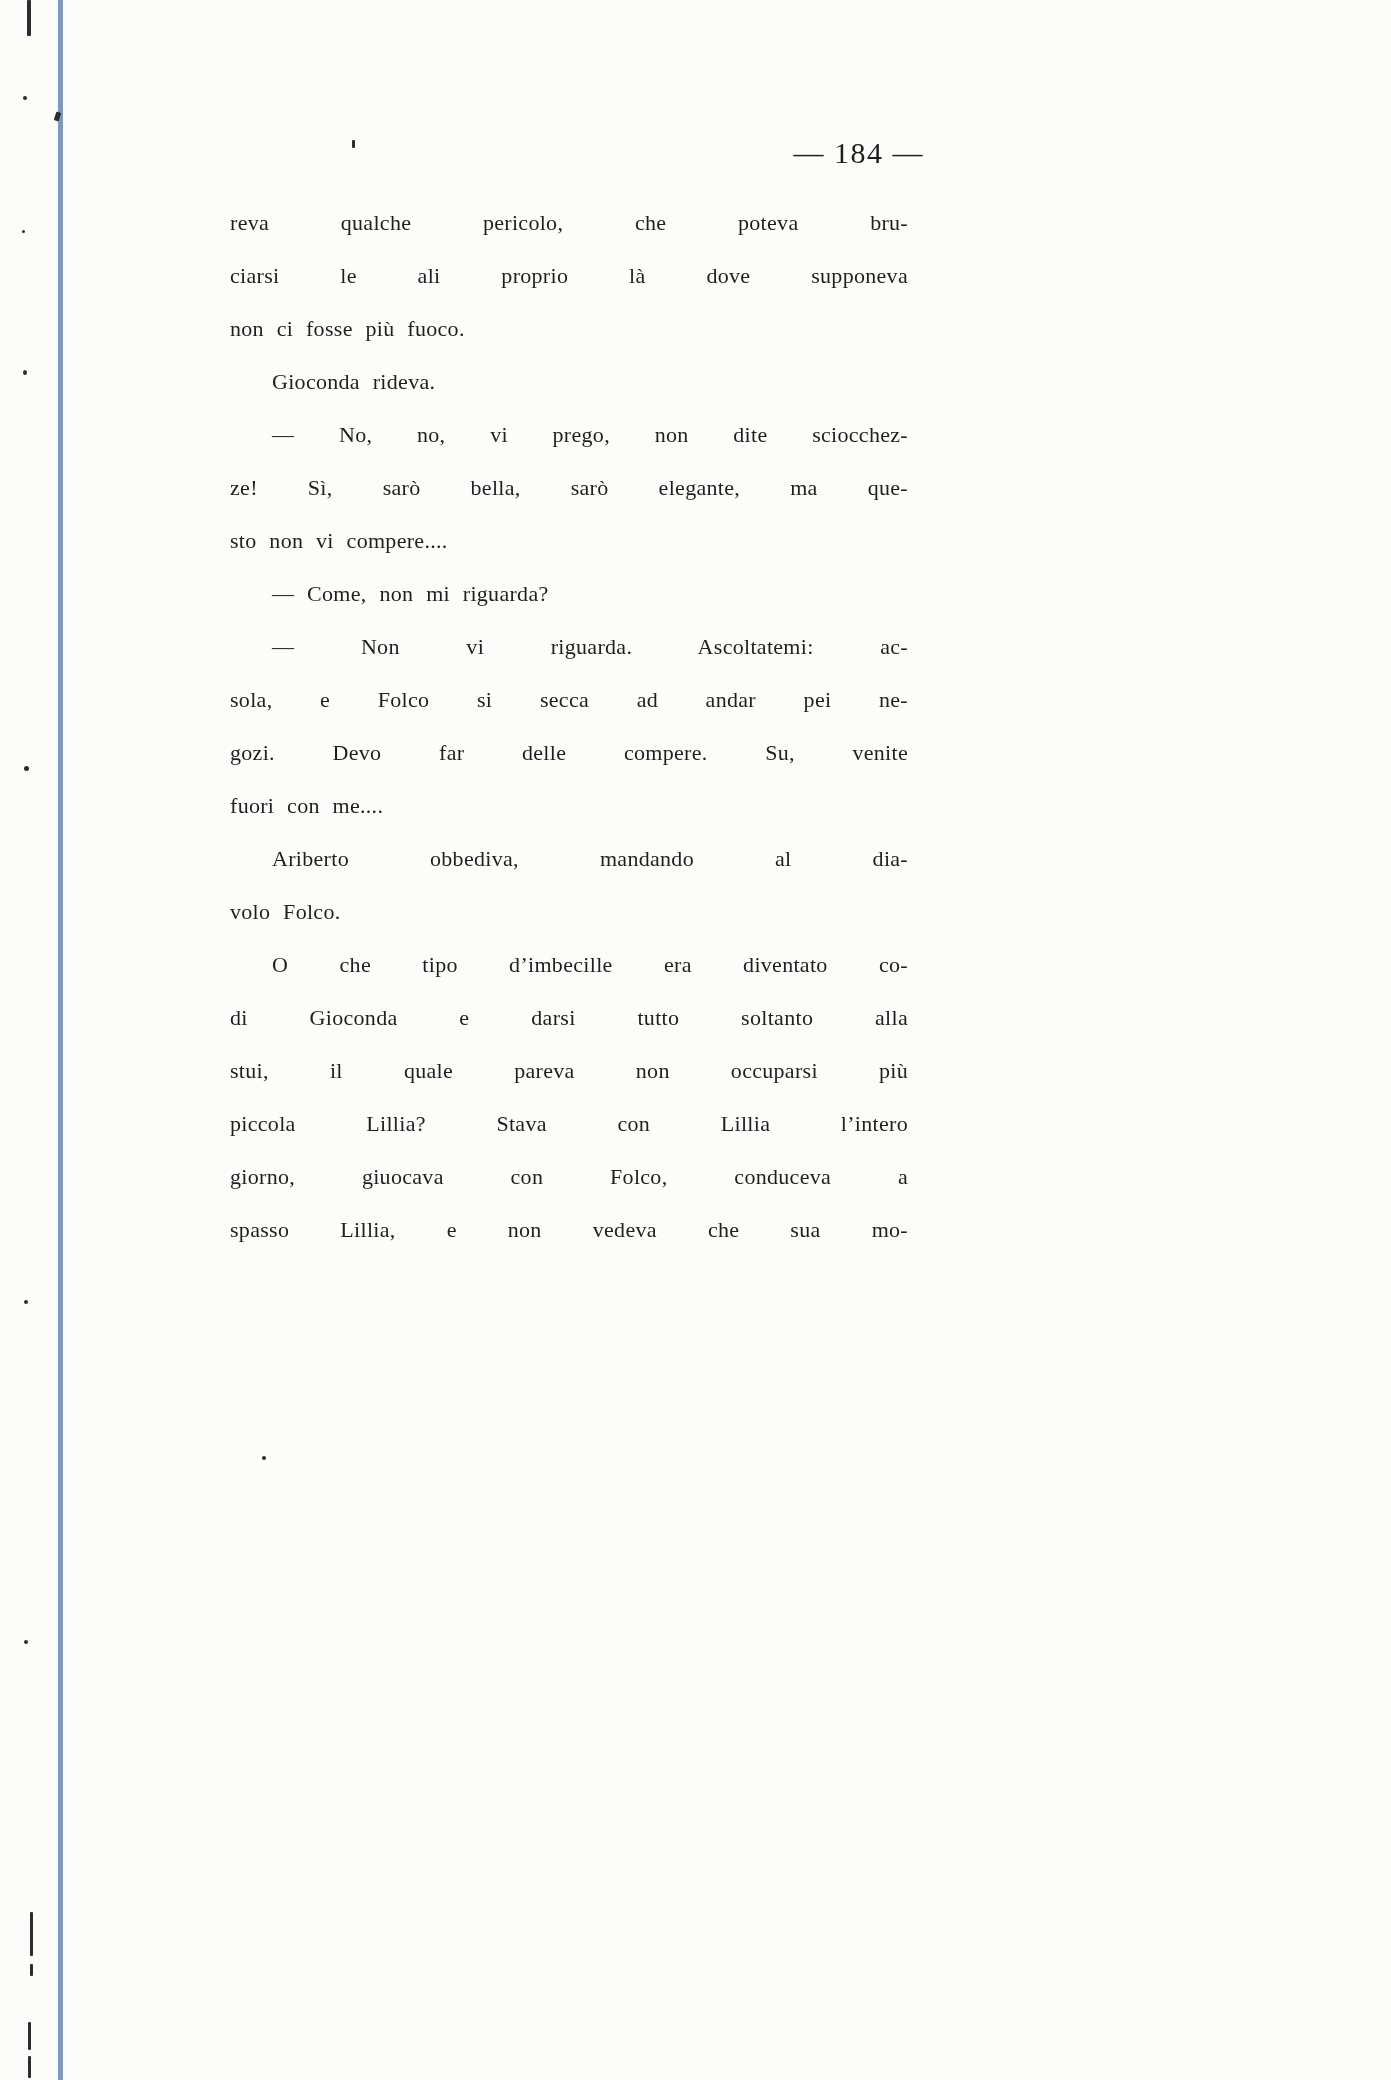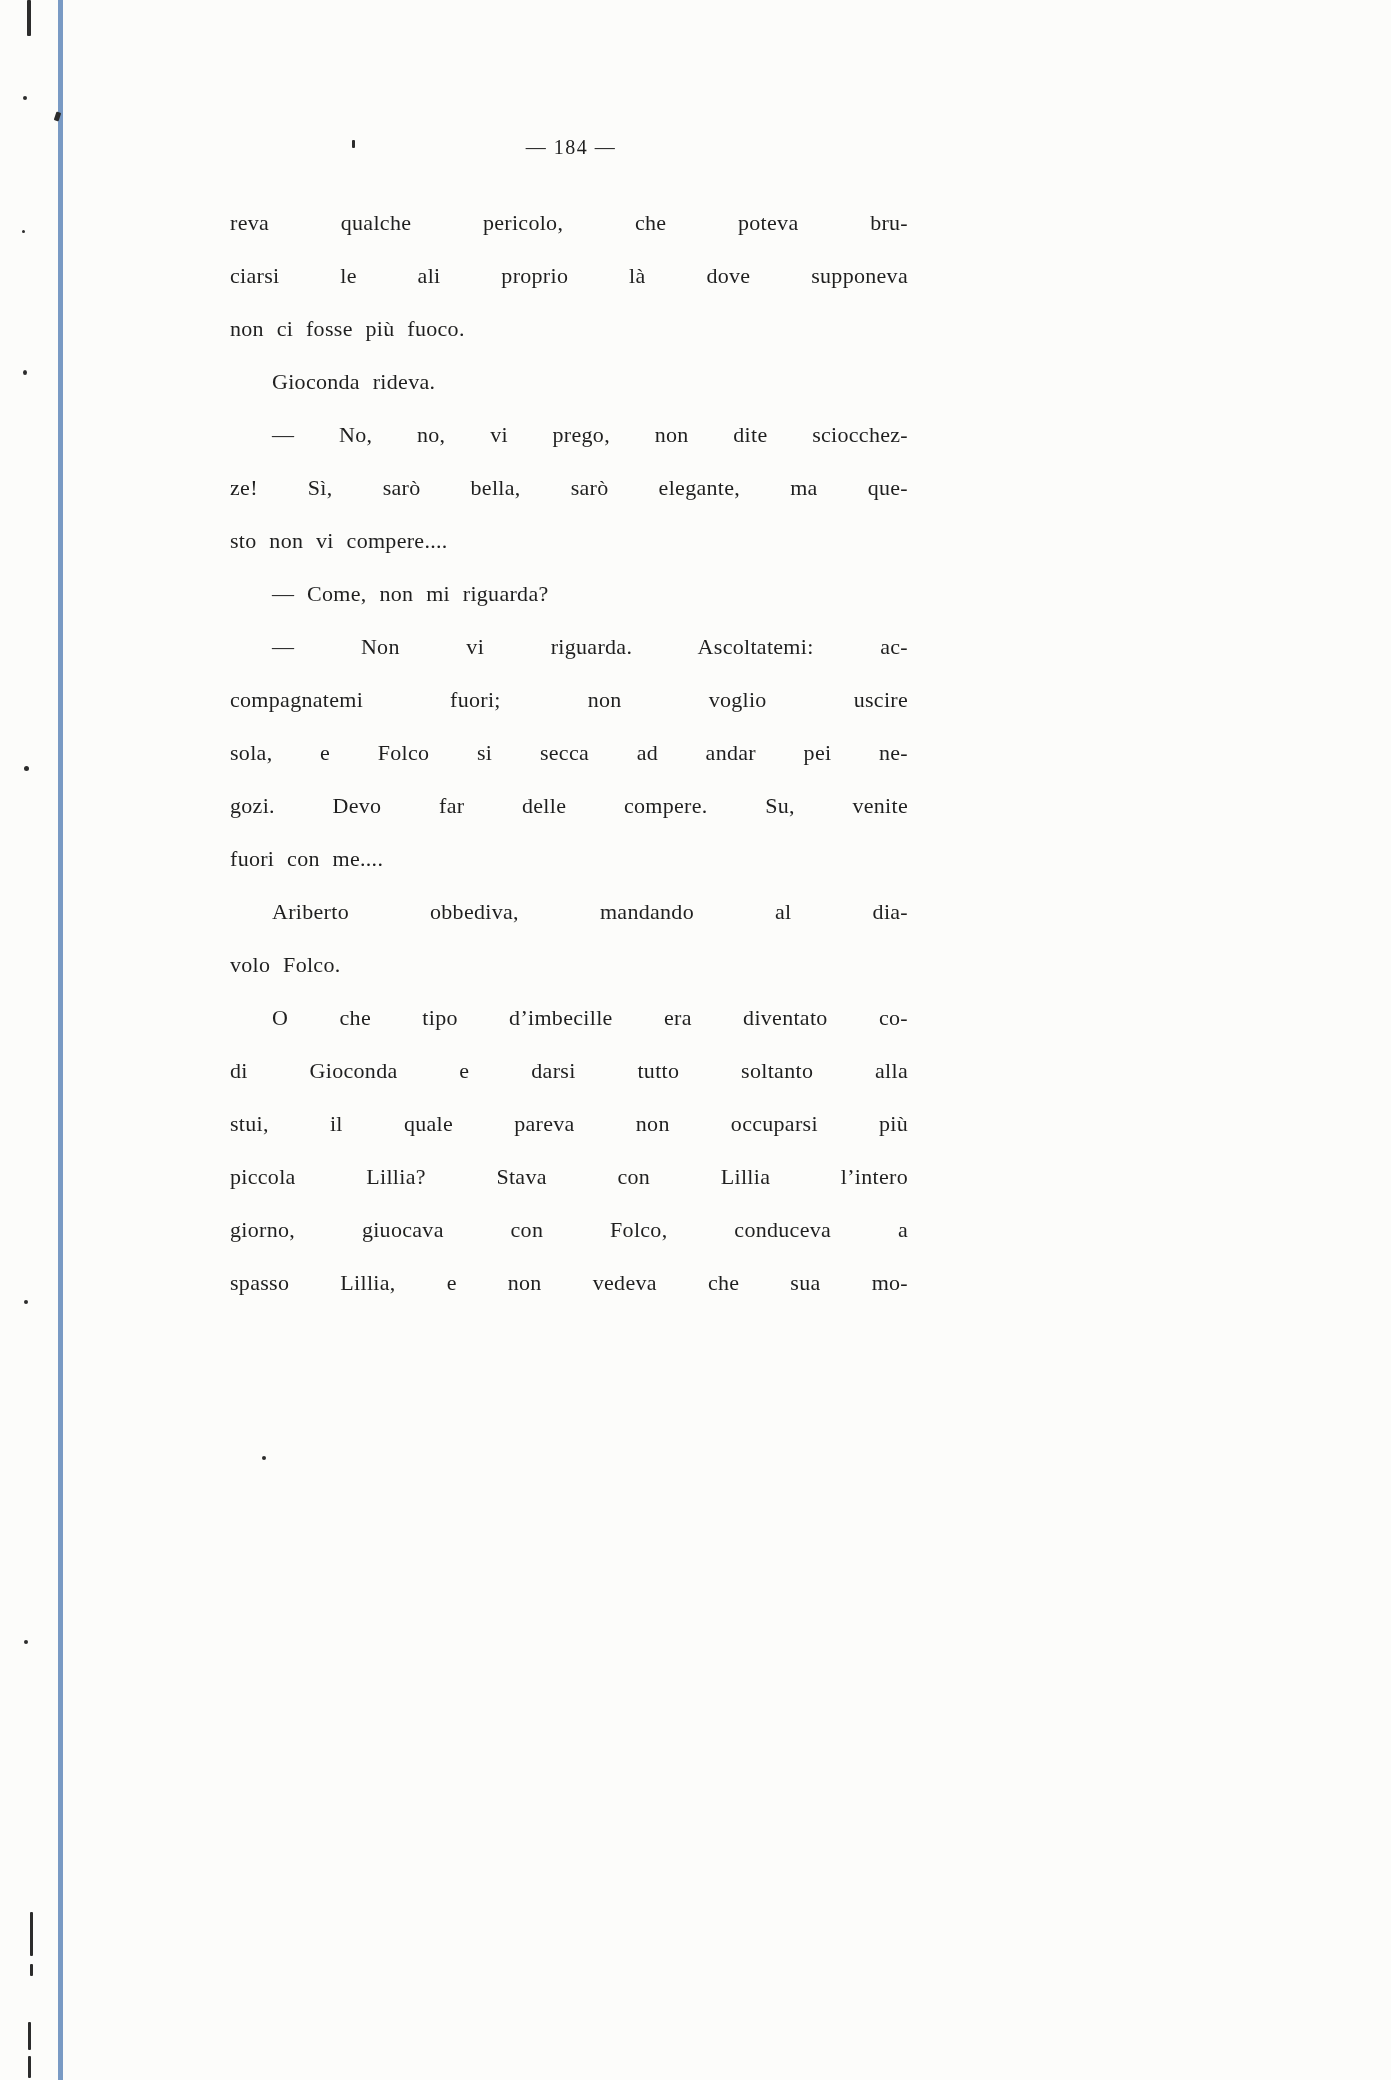--- a/index.html
+++ b/index.html
@@ -29,25 +29,25 @@
   .ink {
     position: absolute;
     background: #2c2c2c;
     border-radius: 1px;
   }
   .dot { border-radius: 50%; }
 
   
   .page-number {
     position: absolute;
-    left: 232px;
+    left: 246px;
     top: 136px;
     width: 678px;
-    text-align: center;
-    font-size: 20px;
+    text-align: right;
+    font-size: 30px;
     letter-spacing: 1.5px;
     color: #1e1e1e;
   }
 
   
   .text-block {
     position: absolute;
     left: 230px;
     top: 196px;
     width: 678px;
@@ -104,21 +104,20 @@
     <div class="paragraph">
       <div class="line first-indent">— No, no, vi prego, non dite sciocchez-</div>
       <div class="line">ze! Sì, sarò bella, sarò elegante, ma que-</div>
       <div class="line last">sto non vi compere....</div>
     </div>
     <div class="paragraph">
       <div class="line last first-indent">— Come, non mi riguarda?</div>
     </div>
     <div class="paragraph">
       <div class="line first-indent">— Non vi riguarda. Ascoltatemi: ac-</div>
-      <div class="line">compagnatemi fuori; non voglio uscire</div>
       <div class="line">sola, e Folco si secca ad andar pei ne-</div>
       <div class="line">gozi. Devo far delle compere. Su, venite</div>
       <div class="line last">fuori con me....</div>
     </div>
     <div class="paragraph">
       <div class="line first-indent">Ariberto obbediva, mandando al dia-</div>
       <div class="line last">volo Folco.</div>
     </div>
     <div class="paragraph">
       <div class="line first-indent">O che tipo d’imbecille era diventato co-</div>

